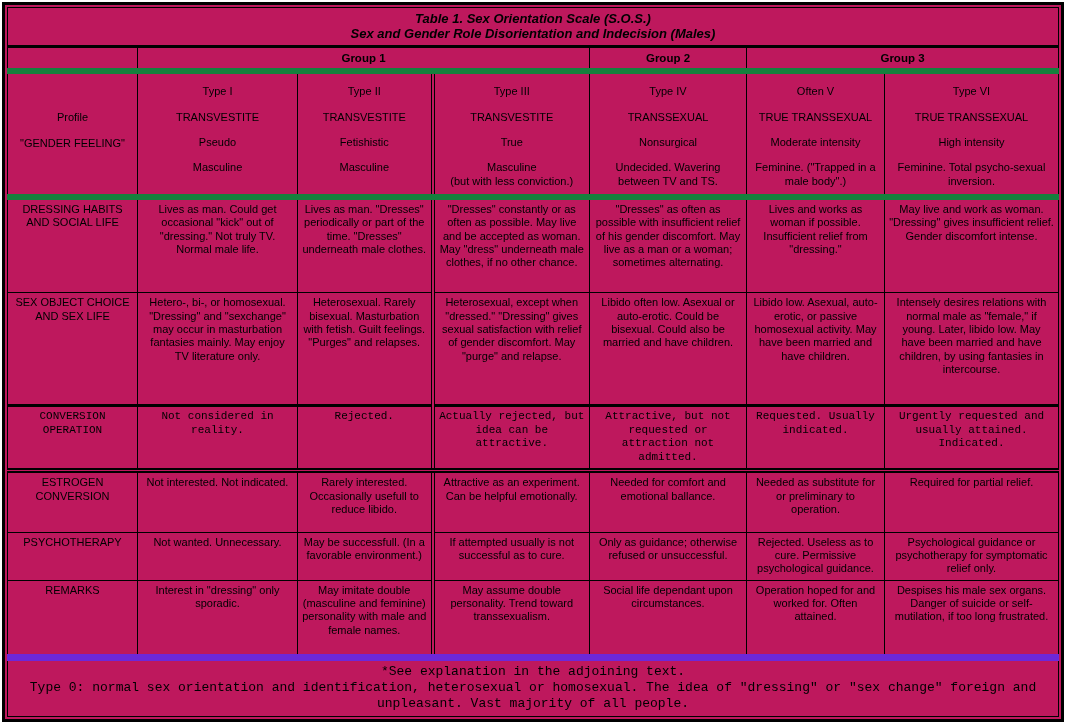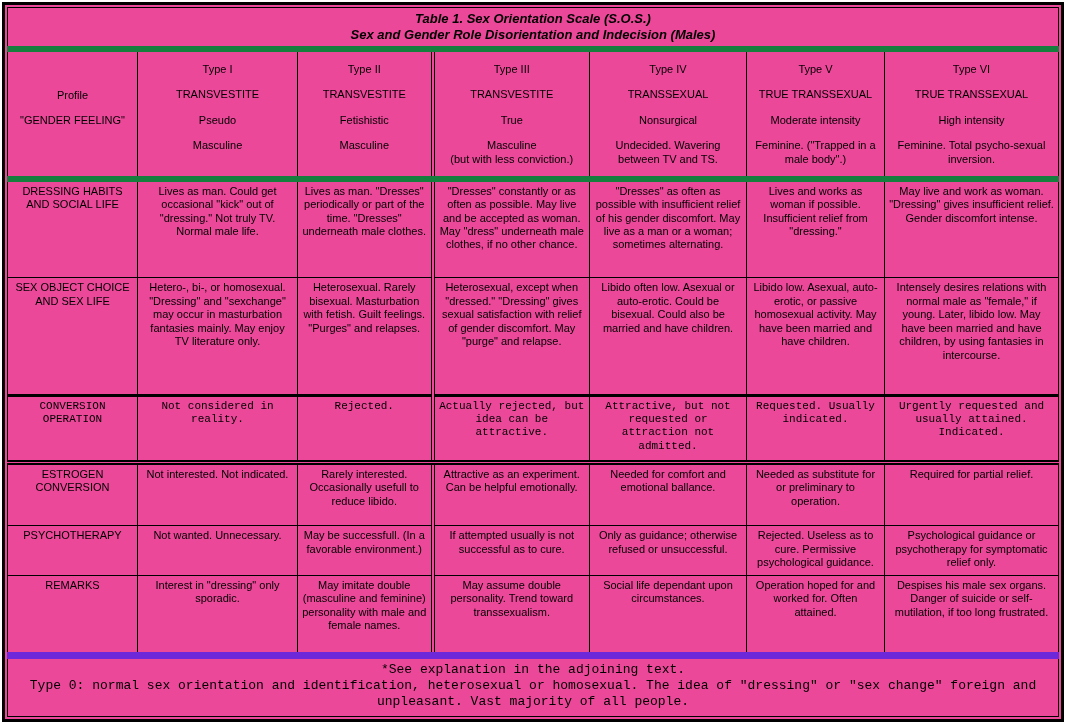--- a/index.html
+++ b/index.html
@@ -11,21 +11,21 @@
     font-family: "Liberation Sans", "DejaVu Sans", sans-serif;
     color: #000;
     overflow: hidden;
   }
   .frame {
     position: absolute;
     left: 2px; top: 2px; right: 2px; bottom: 2px;
     border: 3px solid #000;
     padding: 2px;
     box-sizing: border-box;
-    background: #ec4899;
+    background: #be185d;
   }
   table.sos {
     width: 100%;
     height: 100%;
     border-collapse: collapse;
     table-layout: fixed;
     border: 1px solid #000;
   }
   td {
     border: 1px solid #000;
@@ -87,20 +87,26 @@
     </colgroup>
 
     <tbody>
         <tr>
       <td colspan="7" class="title-cell">
         <div class="title-line">Table 1. Sex Orientation Scale (S.O.S.)</div>
         <div class="title-line">Sex and Gender Role Disorientation and Indecision (Males)</div>
       </td>
     </tr>
 
+    <tr class="group-row">
+      <td></td>
+      <td colspan="3">Group 1</td>
+      <td>Group 2</td>
+      <td colspan="2">Group 3</td>
+    </tr>
 
     <tr class="types-row">
       <td>
         <div class="prof-gap rowhdr">Profile</div>
         <div class="type-gap rowhdr">"GENDER FEELING"</div>
       </td>
       <td>
         <div class="type-line">Type I</div>
         <div class="type-gap">TRANSVESTITE</div>
         <div class="type-gap">Pseudo</div>
@@ -119,21 +125,21 @@
         <div class="type-gap pre">Masculine
 (but with less conviction.)</div>
       </td>
       <td>
         <div class="type-line">Type IV</div>
         <div class="type-gap">TRANSSEXUAL</div>
         <div class="type-gap">Nonsurgical</div>
         <div class="type-gap pre">Undecided. Wavering between TV and TS.</div>
       </td>
       <td>
-        <div class="type-line">Type V</div>
+        <div class="type-line">Often V</div>
         <div class="type-gap">TRUE TRANSSEXUAL</div>
         <div class="type-gap">Moderate intensity</div>
         <div class="type-gap pre">Feminine. ("Trapped in a male body".)</div>
       </td>
       <td>
         <div class="type-line">Type VI</div>
         <div class="type-gap">TRUE TRANSSEXUAL</div>
         <div class="type-gap">High intensity</div>
         <div class="type-gap pre">Feminine. Total psycho-sexual inversion.</div>
       </td>

